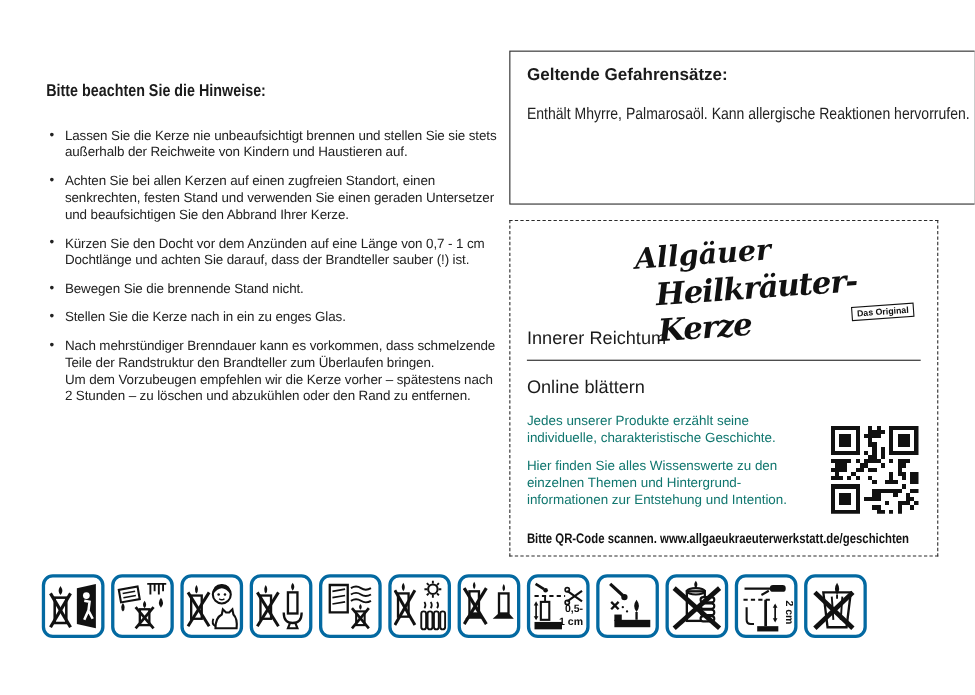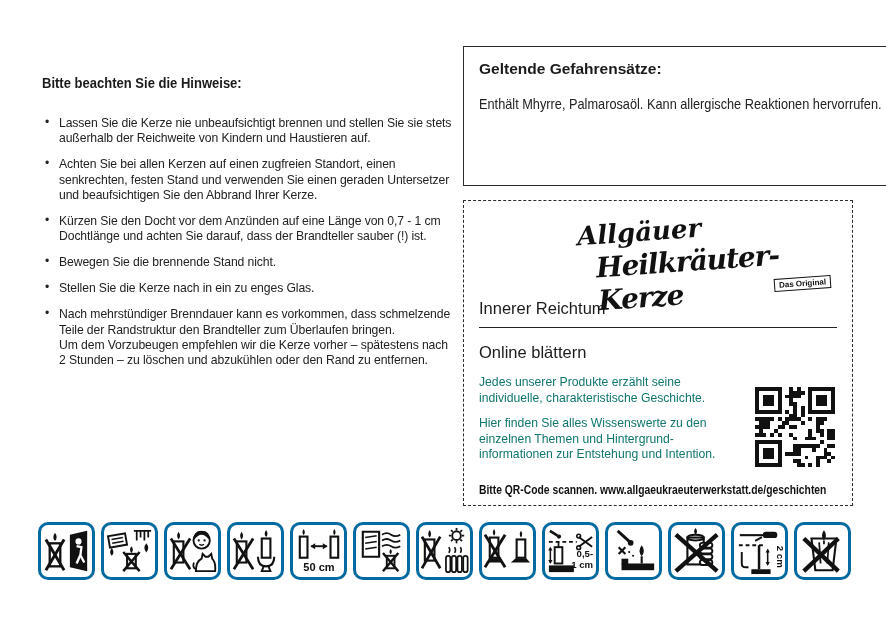--- a/index.html
+++ b/index.html
@@ -366,32 +366,20 @@
       <path d="M10 5 Q13 9.5 10 13 Q7 9.5 10 5 Z" fill="#111"></path>
       <line x1="2" y1="12" x2="22" y2="44" stroke="#111" stroke-width="2.8"></line>
       <line x1="22" y1="12" x2="2" y2="44" stroke="#111" stroke-width="2.8"></line>
       <rect x="31" y="12" width="9" height="20" fill="none" stroke="#111" stroke-width="2.2"></rect>
       <path d="M35.5 3 Q38.5 7 35.5 10.5 Q32.5 7 35.5 3 Z" fill="#111"></path>
       <path d="M27 31 Q27 41 35.5 41 Q44 41 44 31" fill="none" stroke="#111" stroke-width="2.2"></path>
       <path d="M33 41 L31 46 H40 L38 41" fill="none" stroke="#111" stroke-width="2"></path>
     </svg>
   </div>
 
-  <div class="picto">
-    <svg viewBox="0 0 50 50">
-      <rect x="5" y="10" width="8" height="22" fill="none" stroke="#111" stroke-width="2.2"></rect>
-      <path d="M9 2 Q11.5 5.5 9 8.5 Q6.5 5.5 9 2 Z" fill="#111"></path>
-      <rect x="37" y="10" width="8" height="22" fill="none" stroke="#111" stroke-width="2.2"></rect>
-      <path d="M41 2 Q43.5 5.5 41 8.5 Q38.5 5.5 41 2 Z" fill="#111"></path>
-      <line x1="17" y1="20" x2="33" y2="20" stroke="#111" stroke-width="2"></line>
-      <path d="M16 20 l5 -3.2 v6.4 Z" fill="#111"></path>
-      <path d="M34 20 l-5 -3.2 v6.4 Z" fill="#111"></path>
-      <text x="25" y="46" text-anchor="middle" font-size="11.5">50 cm</text>
-    </svg>
-  </div>
 
   <div class="picto">
     <svg viewBox="0 0 50 50">
       <path d="M5 5 H22 V31 H5 Z" fill="none" stroke="#111" stroke-width="2.2"></path>
       <line x1="7.5" y1="11" x2="19.5" y2="9" stroke="#111" stroke-width="1.6"></line>
       <line x1="7.5" y1="17" x2="19.5" y2="15" stroke="#111" stroke-width="1.6"></line>
       <line x1="7.5" y1="23" x2="19.5" y2="21" stroke="#111" stroke-width="1.6"></line>
       <path d="M25 8 q5 -3 9.5 0 t9.5 0" fill="none" stroke="#111" stroke-width="1.8"></path>
       <path d="M25 14 q5 -3 9.5 0 t9.5 0" fill="none" stroke="#111" stroke-width="1.8"></path>
       <path d="M25 20 q5 -3 9.5 0 t9.5 0" fill="none" stroke="#111" stroke-width="1.8"></path>

